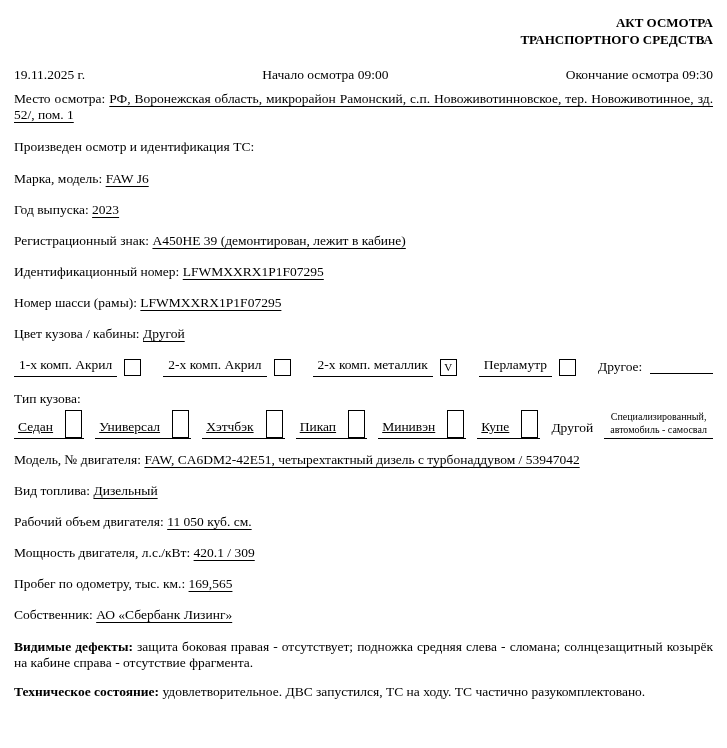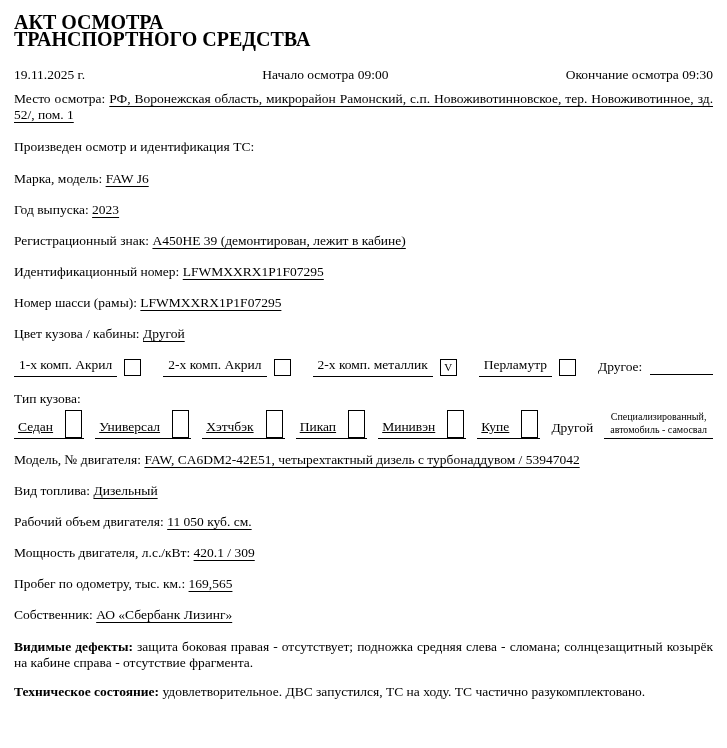--- a/index.html
+++ b/index.html
@@ -3,38 +3,38 @@
 <meta charset="utf-8">
 <style>
   html,body { margin:0; padding:0; background:#ffffff; }
   .page {
     width:727px; height:748px; box-sizing:border-box;
     padding:10px 14px 6px 14px; overflow:hidden;
     font-family:"Liberation Serif", serif;
     font-size:13.5px; line-height:16px; color:#000;
     background:#ffffff;
   }
-  .title { text-align:left; font-weight:bold; font-size:20px; line-height:17px; margin:4px 0 19px 0; }
+  .title { text-align:right; font-weight:bold; font-size:13px; line-height:17px; margin:4px 0 19px 0; }
   .hdr { display:flex; justify-content:space-between; align-items:flex-start; margin-bottom:8px; }
   p { margin:0; }
   .field { margin-bottom:15px; white-space:nowrap; }
   .just { text-align:justify; margin-bottom:16px; white-space:normal; }
   .lbl { }
   .blbl { font-weight:bold; }
   .uv { text-decoration:underline; text-underline-offset:3px; }
   
   .paint-row { display:flex; align-items:center; margin:2px 0 14px 0; }
   .chk-item { display:flex; align-items:center; margin-right:22px; }
   .chk-label { border-bottom:1px solid #000; padding:0 5px 3px 5px; }
   .chk-box {
     width:15px; height:15px; border:1px solid #000; margin-left:7px;
     display:flex; align-items:center; justify-content:center;
     font-size:11px; line-height:11px;
   }
-  .other-wrap { display:flex; align-items:flex-end; flex:1; }
+  .other-wrap { display:flex; align-items:flex-start; flex:1; }
   .other-line { flex:1; border-bottom:1px solid #000; height:14px; margin-left:8px; max-width:140px; }
   
   .bt-label { margin-bottom:3px; }
   .bt-row { display:flex; align-items:flex-end; justify-content:space-between; margin-bottom:13px; }
   .bt-item { display:flex; align-items:flex-end; border-bottom:1px solid #000; padding:0 2px 0 4px;text-decoration:underline; }
   .bt-item .bt-name { padding-bottom:3px; }
   .bt-box { width:15px; height:26px; border:1px solid #000; margin-left:12px; background:#fff; }
   .bt-other-label { padding-bottom:3px; }
   .bt-other-value {
     border-bottom:1px solid #000; font-size:10px; line-height:13px;

